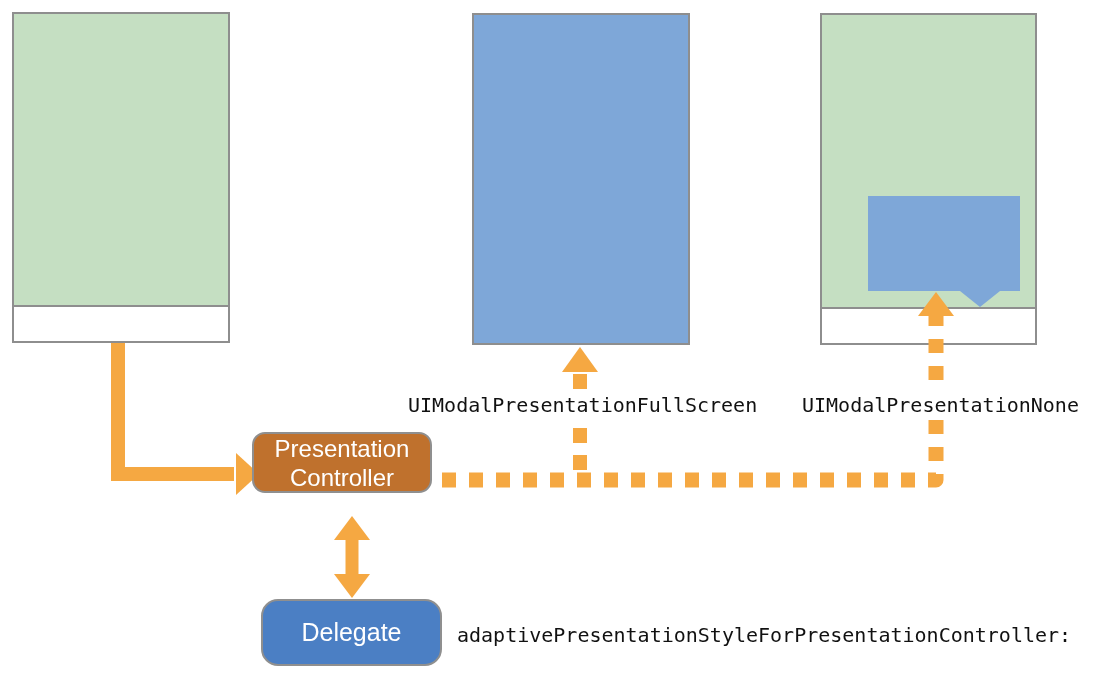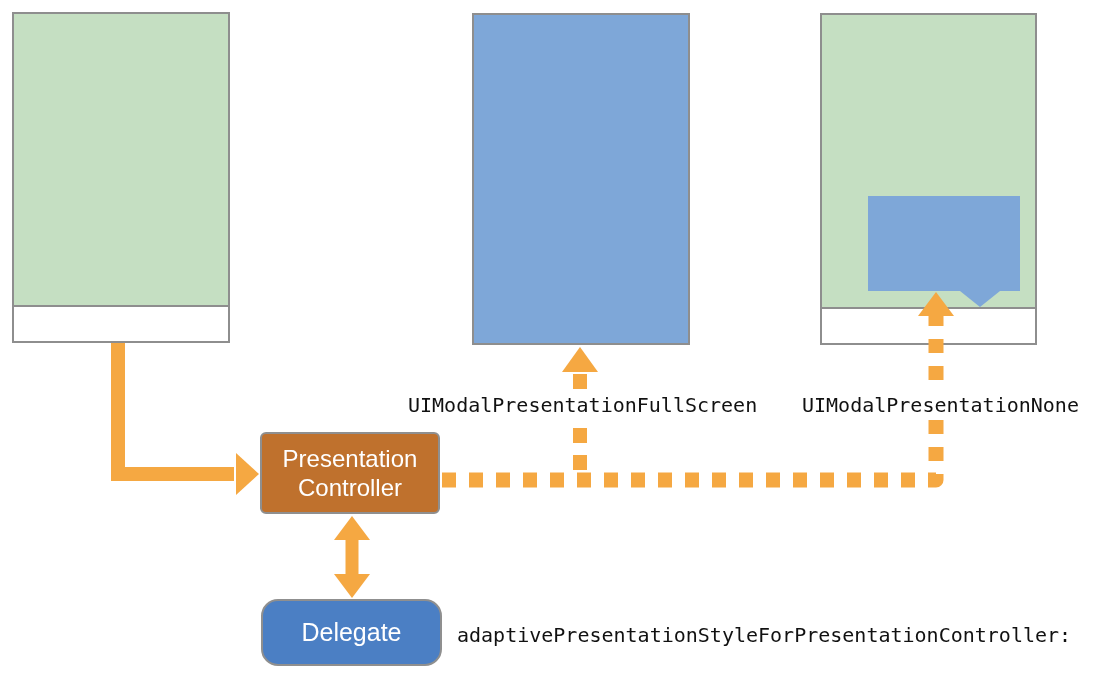--- a/index.html
+++ b/index.html
@@ -73,24 +73,23 @@
     color: #ffffff;
     display: flex;
     flex-direction: column;
     align-items: center;
     justify-content: center;
     text-align: center;
     font-size: 24px;
     line-height: 29px;
   }
   #pc-box {
-    left: 260px; top: 432px;
-    width: 180px; height: 82px;
+    left: 252px; top: 432px;
+    width: 180px; height: 61px;
     background: #bf712d;
-    border-radius: 6px;
   }
   #delegate-box {
     left: 261px; top: 599px;
     width: 181px; height: 67px;
     background: #4b7fc4;
     font-size: 25px;
     border-radius: 17px;
   }
 </style>
 </head>

